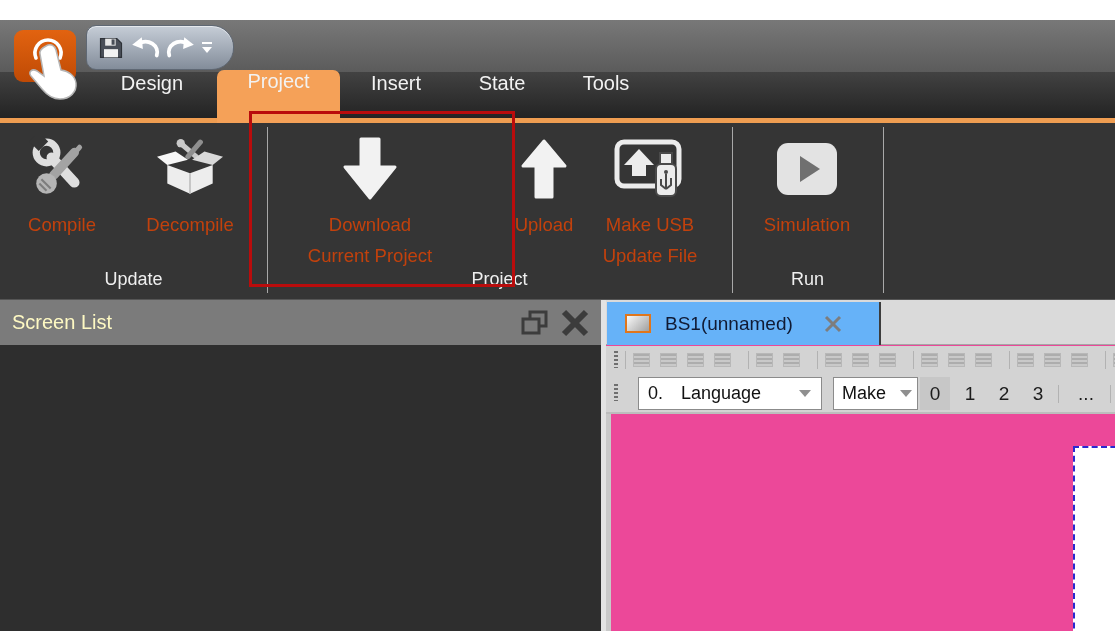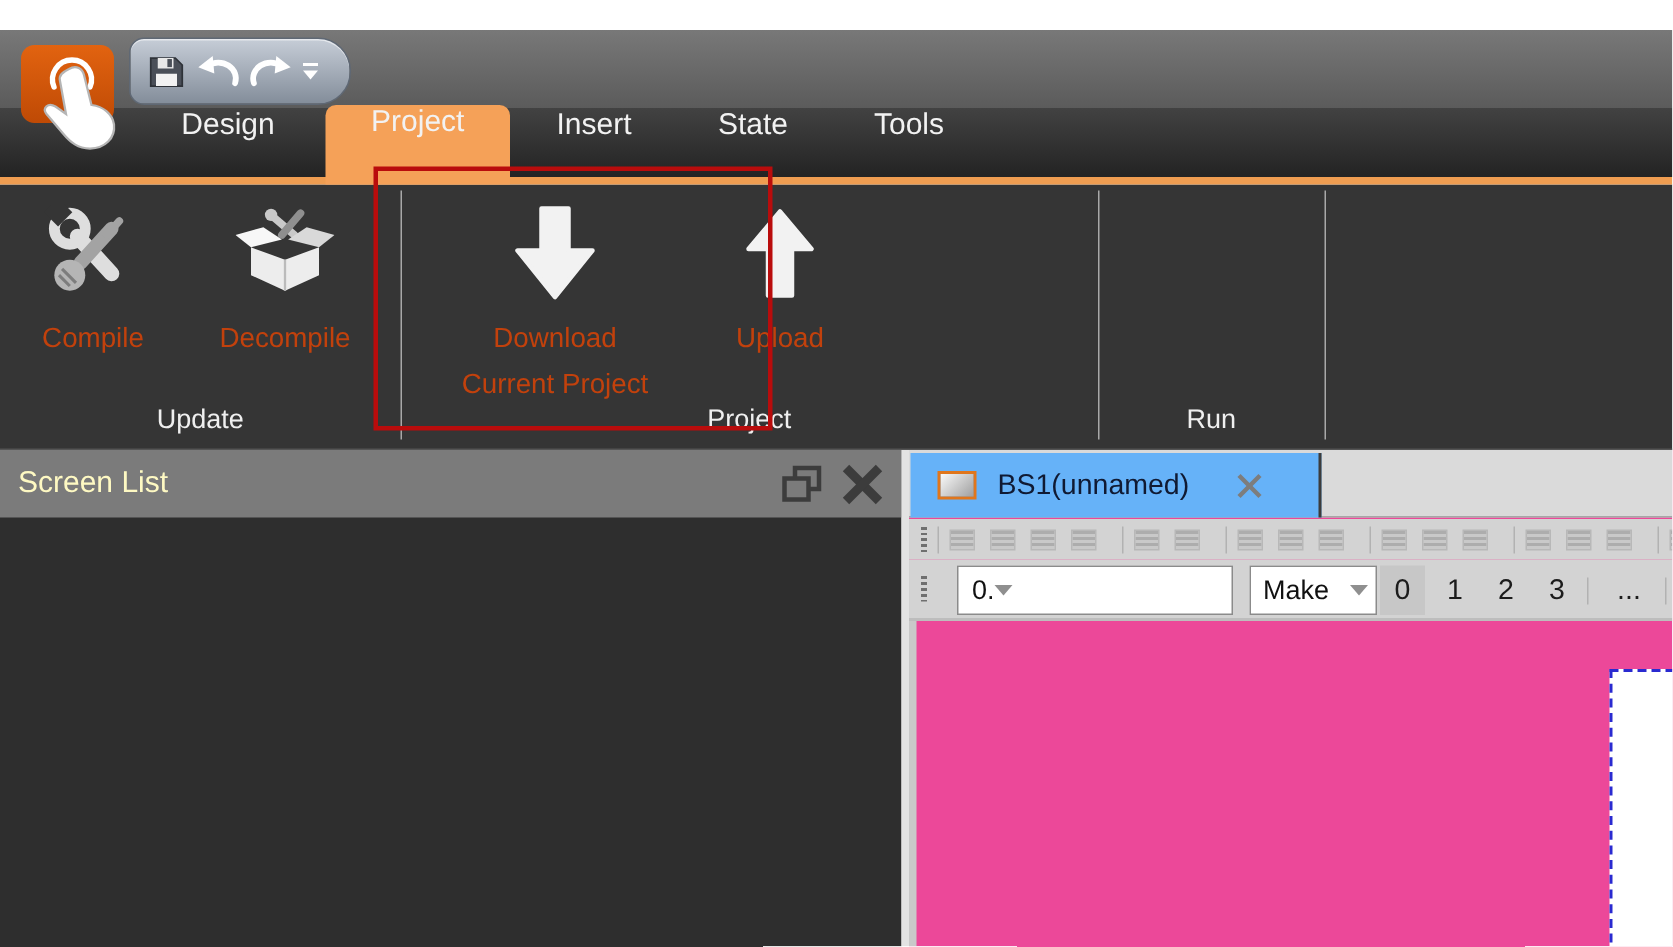--- a/index.html
+++ b/index.html
@@ -164,30 +164,53 @@
   <div class="rbtn" style="left:296px;width:148px;">
     <span class="ico">
       <svg width="58" height="64" viewBox="0 0 58 64">
         <path d="M20 2 h18 v28 h16 L29 61 L4 30 h16 z" fill="#f2f2f2" stroke="#f2f2f2" stroke-width="3" stroke-linejoin="round"></path>
       </svg>
     </span>
     <span class="lbl">Download
 Current Project</span>
   </div>
 
-  <div class="rbtn" style="left:466px;width:108px;">
+  <div class="rbtn" style="left:490px;width:108px;">
     <span class="ico">
       <svg width="50" height="62" viewBox="0 0 50 62">
         <path d="M4 28 L25 3 L46 28 h-13 v31 h-16 v-31 z" fill="#f2f2f2" stroke="#f2f2f2" stroke-width="3" stroke-linejoin="round"></path>
       </svg>
     </span>
     <span class="lbl">Upload</span>
   </div>
 
-
+  <div class="rbtn" style="left:582px;width:136px;">
+    <span class="ico">
+      <svg width="74" height="62" viewBox="0 0 72 62">
+        <rect x="3" y="4" width="62" height="44" rx="7" fill="none" stroke="#ececec" stroke-width="5"></rect>
+        <path d="M18 38 v-11 h-8 L25 11 L40 27 h-8 v11 z" fill="#ececec"></path>
+        <rect x="46" y="15" width="12" height="11" fill="#ececec" stroke="#4a4a4a" stroke-width="2"></rect>
+        <rect x="42" y="26" width="20" height="32" rx="5" fill="#ececec" stroke="#4a4a4a" stroke-width="2"></rect>
+        <circle cx="52" cy="34" r="2" fill="#4a4a4a"></circle>
+        <path d="M52 36 v15 M52 51 l-5 -4 v-6 M52 51 l5 -4 v-7" stroke="#4a4a4a" stroke-width="2" fill="none"></path>
+      </svg>
+    </span>
+    <span class="lbl">Make USB
+Update File</span>
+  </div>
+
+  <div class="rbtn" style="left:744px;width:126px;">
+    <span class="ico">
+      <svg width="64" height="56" viewBox="0 0 64 56">
+        <rect x="2" y="2" width="60" height="52" rx="11" fill="#e3e3e3"></rect>
+        <path d="M25 15 L45 28 L25 41 Z" fill="#707070"></path>
+      </svg>
+    </span>
+    <span class="lbl">Simulation</span>
+  </div>
 
   <div class="rgsep" style="left:267px;"></div>
   <div class="rgsep" style="left:732px;"></div>
   <div class="rgsep" style="left:883px;"></div>
 
   <div class="rglabel" style="left:0;width:267px;">Update</div>
   <div class="rglabel" style="left:267px;width:465px;">Project</div>
   <div class="rglabel" style="left:732px;width:151px;">Run</div>
 
   <div id="annotation" class="abs"></div>
@@ -263,20 +286,21 @@
       <span class="tsep"></span>
       <span class="mico"></span>
 
     </div>
 
     <div id="ts2" class="toolstrip">
       <span class="grip"></span>
     </div>
     <div class="combo" style="left:32px;top:377px;width:184px;height:33px;top:77px;">
       <span style="padding-left:9px;">0.</span>
+      <span style="padding-left:18px;flex:1;">Language</span>
       <span class="carrow"></span>
     </div>
     <div class="combo" style="left:227px;top:77px;width:85px;height:33px;">
       <span class="ctext">Make</span>
       <span class="carrow" style="margin-right:5px;"></span>
     </div>
     <span class="statenum" style="left:314px;top:77px;width:30px;background:#c7c7c7;">0</span>
     <span class="statenum" style="left:351px;top:77px;width:26px;">1</span>
     <span class="statenum" style="left:385px;top:77px;width:26px;">2</span>
     <span class="statenum" style="left:419px;top:77px;width:26px;">3</span>

